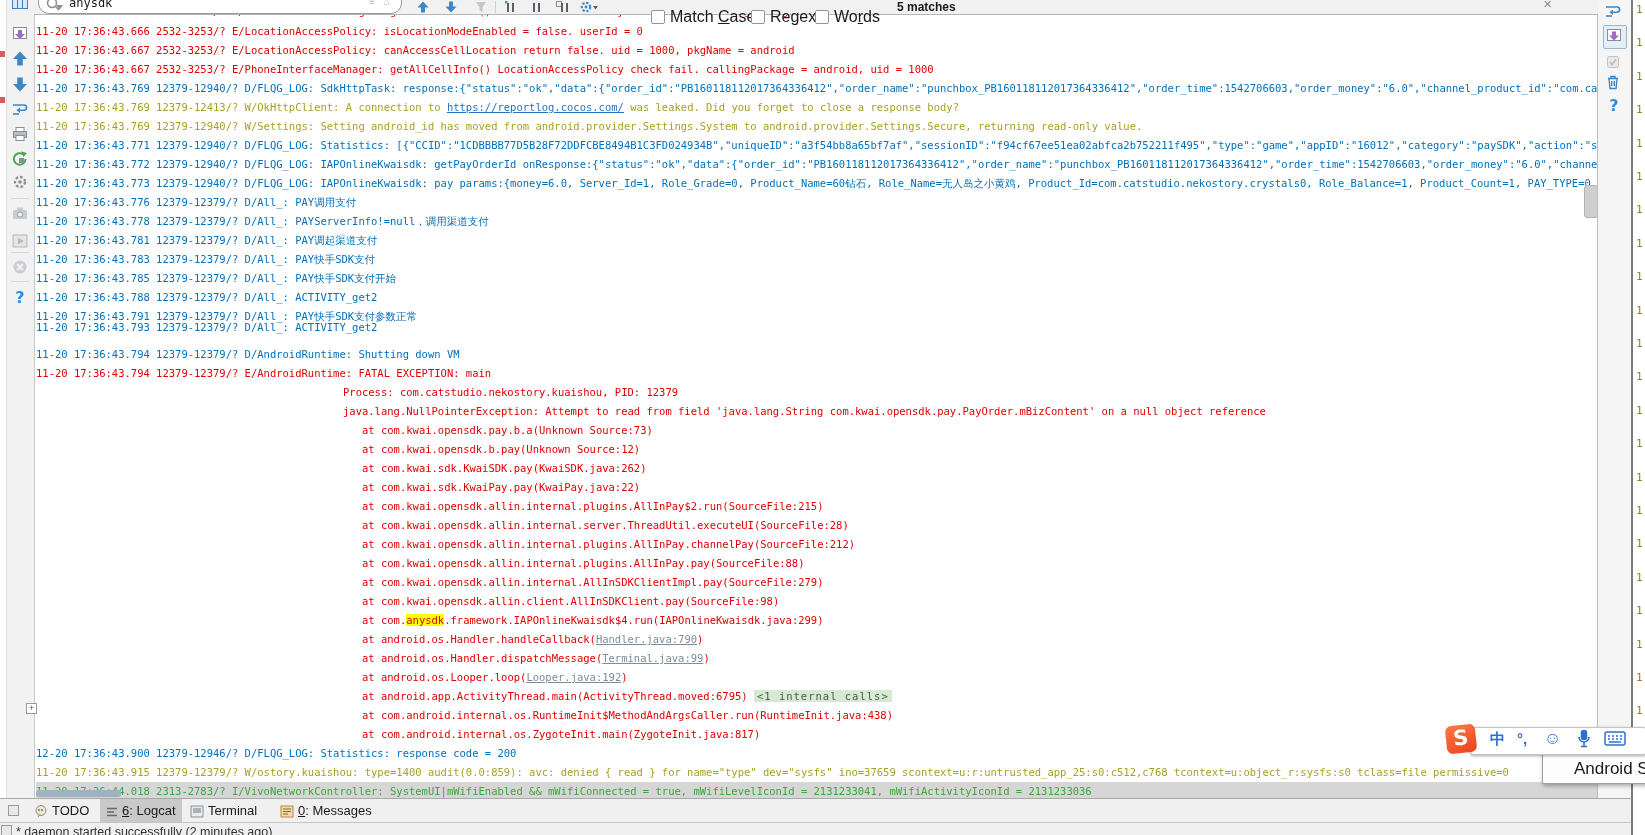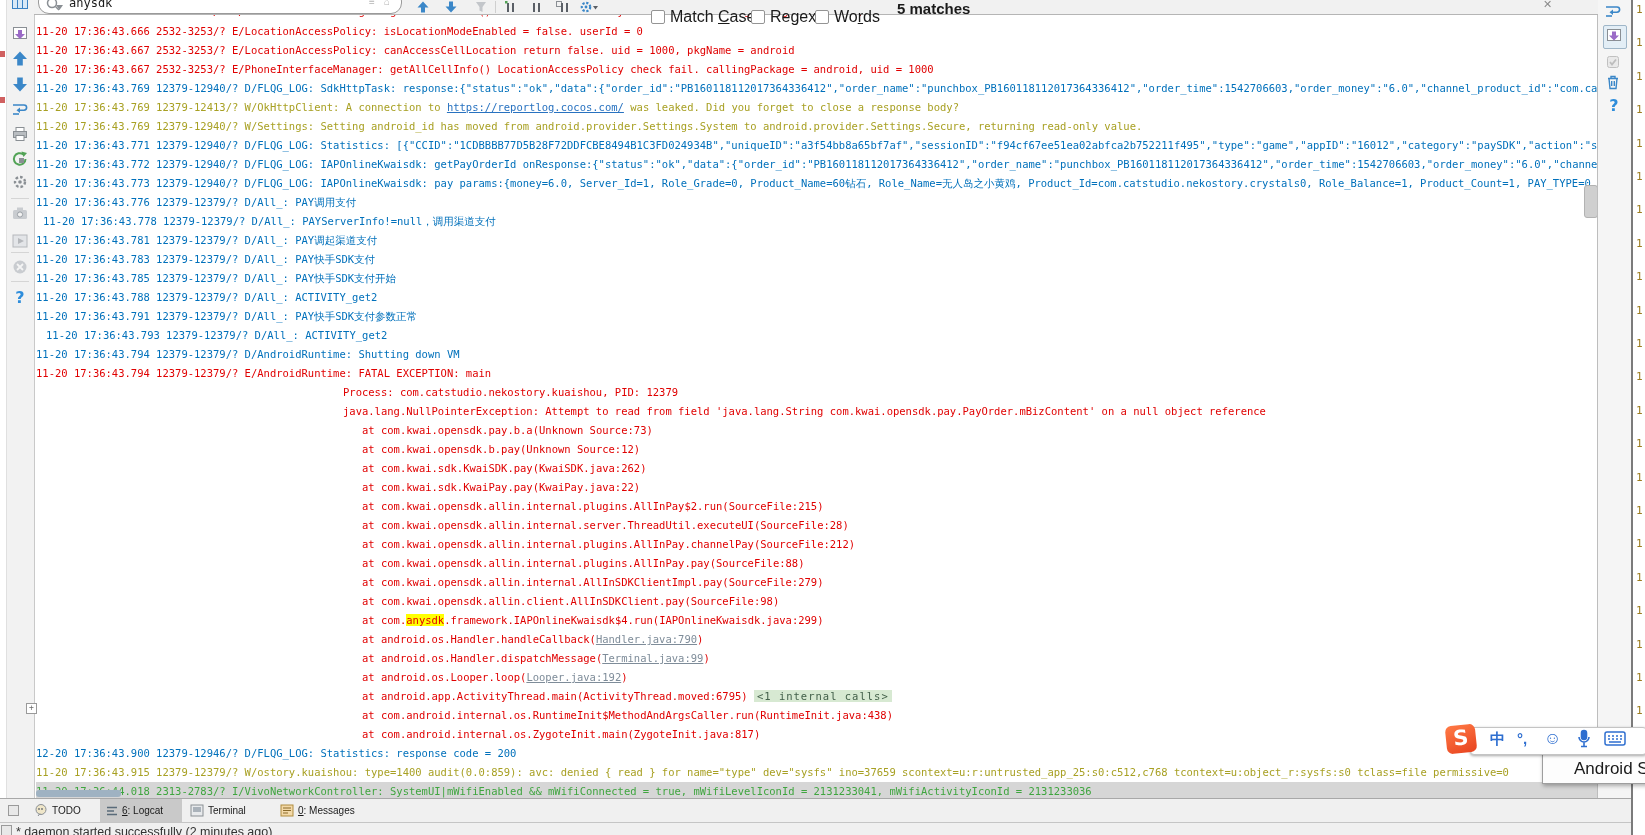--- a/index.html
+++ b/index.html
@@ -13,21 +13,21 @@
   
   .find-bar{position:absolute;left:34px;top:0;width:1564px;height:14px;background:#f1f1f1;border-bottom:1px solid #b5b5b5;z-index:30;}
   .search-field{position:absolute;left:4px;top:-10px;width:362px;height:22px;background:#fff;border:1px solid #9a9a9a;border-radius:11px;}
   .search-q{position:absolute;left:28px;top:4px;font-family:"DejaVu Sans Mono",monospace;font-size:12px;color:#1a1a1a;background:transparent;border:none;outline:none;width:250px;}
   .field-glyph{position:absolute;top:5px;color:#b4b4b4;font-size:10px;}
   .fb-icon{position:absolute;top:0;width:16px;height:14px;}
   .fb-sep{position:absolute;top:1px;width:1px;height:12px;background:#cfcfcf;}
   .fb-label{position:absolute;top:8px;font-size:16px;color:#1a1a1a;white-space:nowrap;cursor:default;padding-left:8px;}
   .cb{display:inline-block;width:12px;height:12px;background:#fff;border:1px solid #949494;border-radius:2px;vertical-align:-2px;margin-right:5px;}
   .mn{text-decoration:underline;}
-  .matches{position:absolute;left:863px;top:0;font-size:15px;font-weight:bold;color:#1a1a1a;white-space:nowrap;}
+  .matches{position:absolute;left:863px;top:0;font-size:12px;font-weight:bold;color:#1a1a1a;white-space:nowrap;}
   .fb-close{position:absolute;left:1509px;top:-2px;color:#8a8a8a;font-size:11px;}
   
   .log-area{position:absolute;left:36px;top:0;width:1561px;height:798px;overflow:hidden;z-index:5;background:#fff;}
   .ln{position:absolute;left:0;width:100%;height:19px;line-height:19px;white-space:pre;overflow:hidden;font-family:"DejaVu Sans Mono",monospace;font-size:10.5px;}
   .ind1{padding-left:307px;}
   .ind2{padding-left:326px;}
   .lvl-error{color:var(--error);}
   .lvl-debug{color:var(--debug);}
   .lvl-warn{color:var(--warn);}
   .lvl-info{color:var(--info);}
@@ -42,21 +42,21 @@
   
   .panel-edge{position:absolute;left:1597px;top:0;width:1px;height:798px;background:#bdbdbd;z-index:8;}
   .right-toolbar{position:absolute;left:1598px;top:0;width:33px;height:798px;background:#f5f5f5;z-index:8;}
   .rt-icon{position:absolute;left:5px;width:22px;height:22px;}
   .rt-pressed{border:1px solid #9fb6c8;background:#e3eef6;border-radius:2px;}
   .win-edge{position:absolute;left:1631px;top:0;width:2px;height:835px;background:#7b7b7b;z-index:8;}
   .bg-strip{position:absolute;left:1633px;top:0;width:12px;height:835px;background:#fff;z-index:8;}
   .strip-ch{position:absolute;left:3px;height:16px;font-family:"DejaVu Sans Mono",monospace;font-size:11px;color:#9c7c1e;}
   
   .bottom-bar{position:absolute;left:0;top:798px;width:1631px;height:24px;background:#f0f0f0;border-top:1px solid #a8a8a8;z-index:40;}
-  .bb-item{position:absolute;top:0;height:24px;line-height:23px;font-size:10px;color:#1a1a1a;white-space:nowrap;cursor:default;}
+  .bb-item{position:absolute;top:0;height:24px;line-height:23px;font-size:13px;color:#1a1a1a;white-space:nowrap;cursor:default;}
   .bb-active{background:#c9c9c9;}
   .bb-ic{display:inline-block;vertical-align:-3px;margin-right:4px;}
   .status-bar{position:absolute;left:0;top:822px;width:1631px;height:13px;background:#f0f0f0;border-top:1px solid #c5c5c5;z-index:40;}
   .status-msg{position:absolute;left:16px;top:2px;font-size:12.5px;color:#333;white-space:nowrap;}
   .corner-ic{position:absolute;width:9px;height:9px;border:1px solid #9a9a9a;background:#e8e8e8;}
   
   .ime-bar{position:absolute;left:1470px;top:727px;width:175px;height:26px;background:#fff;border:1px solid #c4c4c4;border-radius:4px;box-shadow:0 1px 3px rgba(0,0,0,.35);z-index:50;}
   .ime-logo{position:absolute;left:1446px;top:725px;width:30px;height:28px;background:linear-gradient(160deg,#ff7a45,#e8431f);border-radius:6px;color:#fff;font-weight:bold;font-size:21px;line-height:27px;text-align:center;transform:rotate(-6deg);font-family:"DejaVu Sans",sans-serif;z-index:51;}
   .ime-it{position:absolute;top:730px;color:#2f6fd0;font-weight:bold;font-size:15px;z-index:52;cursor:default;}
   .tooltip{position:absolute;left:1542px;top:752px;width:130px;height:30px;background:#fdfdfd;border:1px solid #9e9e9e;box-shadow:1px 2px 4px rgba(0,0,0,.3);z-index:49;}
@@ -217,27 +217,27 @@
       <div class="ln lvl-error" style="top: 22px;"><span>11-20 17:36:43.666 2532-3253/? E/LocationAccessPolicy: isLocationModeEnabled = false. userId = 0</span></div>
       <div class="ln lvl-error" style="top: 41px;"><span>11-20 17:36:43.667 2532-3253/? E/LocationAccessPolicy: canAccessCellLocation return false. uid = 1000, pkgName = android</span></div>
       <div class="ln lvl-error" style="top: 60px;"><span>11-20 17:36:43.667 2532-3253/? E/PhoneInterfaceManager: getAllCellInfo() LocationAccessPolicy check fail. callingPackage = android, uid = 1000</span></div>
       <div class="ln lvl-debug" style="top: 79px;"><span>11-20 17:36:43.769 12379-12940/? D/FLQG_LOG: SdkHttpTask: response:{"status":"ok","data":{"order_id":"PB160118112017364336412","order_name":"punchbox_PB160118112017364336412","order_time":1542706603,"order_money":"6.0","channel_product_id":"com.catstudio.nekostory.crystals0"}}</span></div>
       <div class="ln lvl-warn" style="top: 98px;"><span>11-20 17:36:43.769 12379-12413/? W/OkHttpClient: A connection to </span><span class="link">https://reportlog.cocos.com/</span><span> was leaked. Did you forget to close a response body?</span></div>
       <div class="ln lvl-warn" style="top: 117px;"><span>11-20 17:36:43.769 12379-12940/? W/Settings: Setting android_id has moved from android.provider.Settings.System to android.provider.Settings.Secure, returning read-only value.</span></div>
       <div class="ln lvl-debug" style="top: 136px;"><span>11-20 17:36:43.771 12379-12940/? D/FLQG_LOG: Statistics: [{"CCID":"1CDBBBB77D5B28F72DDFCBE8494B1C3FD024934B","uniqueID":"a3f54bb8a65bf7af","sessionID":"f94cf67ee51ea02abfca2b752211f495","type":"game","appID":"16012","category":"paySDK","action":"start","order_id":"PB160118112017364336412"}]</span></div>
       <div class="ln lvl-debug" style="top: 155px;"><span>11-20 17:36:43.772 12379-12940/? D/FLQG_LOG: IAPOnlineKwaisdk: getPayOrderId onResponse:{"status":"ok","data":{"order_id":"PB160118112017364336412","order_name":"punchbox_PB160118112017364336412","order_time":1542706603,"order_money":"6.0","channel_product_id":"com.catstudio.nekostory.crystals0"}}</span></div>
       <div class="ln lvl-debug" style="top: 174px;"><span>11-20 17:36:43.773 12379-12940/? D/FLQG_LOG: IAPOnlineKwaisdk: pay params:{money=6.0, Server_Id=1, Role_Grade=0, Product_Name=60钻石, Role_Name=无人岛之小黄鸡, Product_Id=com.catstudio.nekostory.crystals0, Role_Balance=1, Product_Count=1, PAY_TYPE=0, Product_Price=6.0}</span></div>
       <div class="ln lvl-debug" style="top: 193px;"><span>11-20 17:36:43.776 12379-12379/? D/All_: PAY调用支付</span></div>
-      <div class="ln lvl-debug" style="top: 212px; margin-left: 7px;"><span>11-20 17:36:43.778 12379-12379/? D/All_: PAYServerInfo!=null，调用渠道支付</span></div>
+      <div class="ln lvl-debug" style="top: 212px;"><span>11-20 17:36:43.778 12379-12379/? D/All_: PAYServerInfo!=null，调用渠道支付</span></div>
       <div class="ln lvl-debug" style="top: 231px;"><span>11-20 17:36:43.781 12379-12379/? D/All_: PAY调起渠道支付</span></div>
       <div class="ln lvl-debug" style="top: 250px;"><span>11-20 17:36:43.783 12379-12379/? D/All_: PAY快手SDK支付</span></div>
       <div class="ln lvl-debug" style="top: 269px;"><span>11-20 17:36:43.785 12379-12379/? D/All_: PAY快手SDK支付开始</span></div>
       <div class="ln lvl-debug" style="top: 288px;"><span>11-20 17:36:43.788 12379-12379/? D/All_: ACTIVITY_get2</span></div>
       <div class="ln lvl-debug" style="top: 307px;"><span>11-20 17:36:43.791 12379-12379/? D/All_: PAY快手SDK支付参数正常</span></div>
-      <div class="ln lvl-debug" style="top: 326px; margin-left: 10px;"><span>11-20 17:36:43.793 12379-12379/? D/All_: ACTIVITY_get2</span></div>
+      <div class="ln lvl-debug" style="top: 318px;"><span>11-20 17:36:43.793 12379-12379/? D/All_: ACTIVITY_get2</span></div>
       <div class="ln lvl-debug" style="top: 345px;"><span>11-20 17:36:43.794 12379-12379/? D/AndroidRuntime: Shutting down VM</span></div>
       <div class="ln lvl-error" style="top: 364px;"><span>11-20 17:36:43.794 12379-12379/? E/AndroidRuntime: FATAL EXCEPTION: main</span></div>
       <div class="ln lvl-error ind1" style="top: 383px;"><span>Process: com.catstudio.nekostory.kuaishou, PID: 12379</span></div>
       <div class="ln lvl-error ind1" style="top: 402px;"><span>java.lang.NullPointerException: Attempt to read from field 'java.lang.String com.kwai.opensdk.pay.PayOrder.mBizContent' on a null object reference</span></div>
       <div class="ln lvl-error ind2" style="top: 421px;"><span>at com.kwai.opensdk.pay.b.a(Unknown Source:73)</span></div>
       <div class="ln lvl-error ind2" style="top: 440px;"><span>at com.kwai.opensdk.b.pay(Unknown Source:12)</span></div>
       <div class="ln lvl-error ind2" style="top: 459px;"><span>at com.kwai.sdk.KwaiSDK.pay(KwaiSDK.java:262)</span></div>
       <div class="ln lvl-error ind2" style="top: 478px;"><span>at com.kwai.sdk.KwaiPay.pay(KwaiPay.java:22)</span></div>
       <div class="ln lvl-error ind2" style="top: 497px;"><span>at com.kwai.opensdk.allin.internal.plugins.AllInPay$2.run(SourceFile:215)</span></div>
       <div class="ln lvl-error ind2" style="top: 516px;"><span>at com.kwai.opensdk.allin.internal.server.ThreadUtil.executeUI(SourceFile:28)</span></div>

